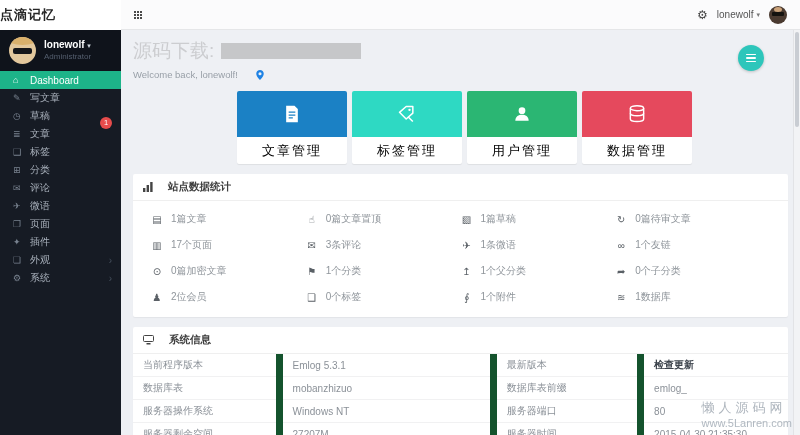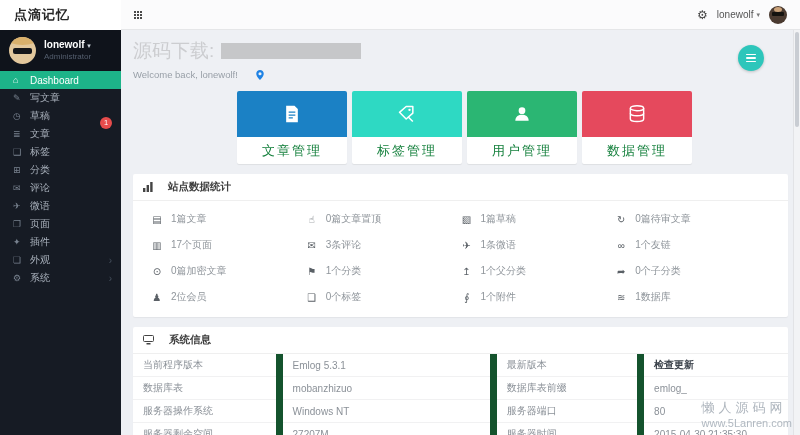--- a/index.html
+++ b/index.html
@@ -2,21 +2,21 @@
 <html><head>
 <meta charset="utf-8">
 <style>
   * { margin:0; padding:0; box-sizing:border-box; }
   html,body { width:800px; height:435px; overflow:hidden; background:#eef0f4;
               font-family:"Liberation Sans","DejaVu Sans",sans-serif; }
   .stage { position:relative; width:800px; height:435px; }
 
   
   .sidebar { position:absolute; left:0; top:0; width:121px; height:435px; background:#161b24; z-index:3; }
-  .brand { height:30px; line-height:30px; background:#ffffff; color:#262626; font-size:13px; font-weight:bold; padding-left:14px; letter-spacing:1px; }
+  .brand { height:30px; line-height:30px; background:#ffffff; color:#262626; font-size:13px; font-weight:bold; padding-left:0; letter-spacing:1px; }
   .user-panel { height:41px; background:#0f131b; display:flex; align-items:center; padding:0 9px; gap:8px; }
   .s-avatar { width:27px; height:27px; border-radius:50%; background:#e3c89d; position:relative; overflow:hidden; flex:none; }
   .s-avatar::before { content:''; position:absolute; top:-4px; left:-2px; right:-2px; height:12px; background:#d9b06c; border-radius:50%; }
   .s-avatar::after { content:''; position:absolute; left:4px; top:11px; width:19px; height:6px; background:#15161a; border-radius:2px; }
   .u-name { font-size:10px; color:#fff; font-weight:bold; line-height:12px; white-space:nowrap; }
   .u-caret { font-size:7px; color:#cfd6dd; }
   .u-role { font-size:8px; color:#545e6e; line-height:10px; }
   .menu { padding-top:0; }
   .menu-item { height:18px; display:flex; align-items:center; padding-left:13px; color:#a9b1bc; font-size:10px; position:relative; cursor:pointer; }
   .menu-item .mi { width:17px; font-size:9px; color:#78828f; flex:none; }
@@ -39,21 +39,21 @@
 
   
   .content { position:absolute; left:121px; top:30px; width:679px; height:405px; background:#eef0f4; padding:8px 12px 0 12px; overflow:hidden; }
   .page-title { color:#cccdd0; font-size:19px; display:flex; align-items:center; }
   .redacted { display:inline-block; width:140px; height:16px; background:#c6c7c9; margin-left:7px; }
   .welcome { margin-top:5px; font-size:9.5px; color:#989fa7; display:flex; align-items:center; gap:18px; }
 
   .cards { margin:11px 0 0 104px; width:456px; display:flex; gap:5px; }
   .card { width:110px; background:#ffffff; border-radius:2px; box-shadow:0 1px 1px rgba(0,0,0,.07); cursor:pointer; flex:none; }
   .card-top { height:46px; display:flex; align-items:center; justify-content:center; border-radius:2px 2px 0 0; }
-  .card-label { height:27px; line-height:27px; text-align:center; font-size:13px; color:#15803d; letter-spacing:2px; }
+  .card-label { height:27px; line-height:27px; text-align:center; font-size:13px; color:#000000; letter-spacing:2px; }
 
   .panel { background:#ffffff; border-radius:2px; margin-top:10px; box-shadow:0 1px 1px rgba(0,0,0,.05); }
   .panel-h { padding:6px 10px; font-size:10.5px; font-weight:bold; color:#3e3e3e; border-bottom:1px solid #efefef; display:flex; align-items:center; gap:15px; }
   .stats-body { display:grid; grid-template-columns:1fr 1fr 1fr 1fr; padding:11px 18px 13px 18px; grid-row-gap:12px; }
   .stat { display:flex; align-items:center; gap:8px; font-size:10px; color:#8f959b; }
   .stat .si { color:#5a6066; width:12px; text-align:center; font-size:10px; flex:none; }
 
   table.sys { width:100%; border-collapse:collapse; table-layout:fixed; }
   table.sys td { font-size:10px; padding:4px 10px; border-top:1px solid #f1f1f2; border-left:7px solid #14532d; color:#8b9198; white-space:nowrap; overflow:hidden; }
   table.sys tr:first-child td { border-top:none; }

